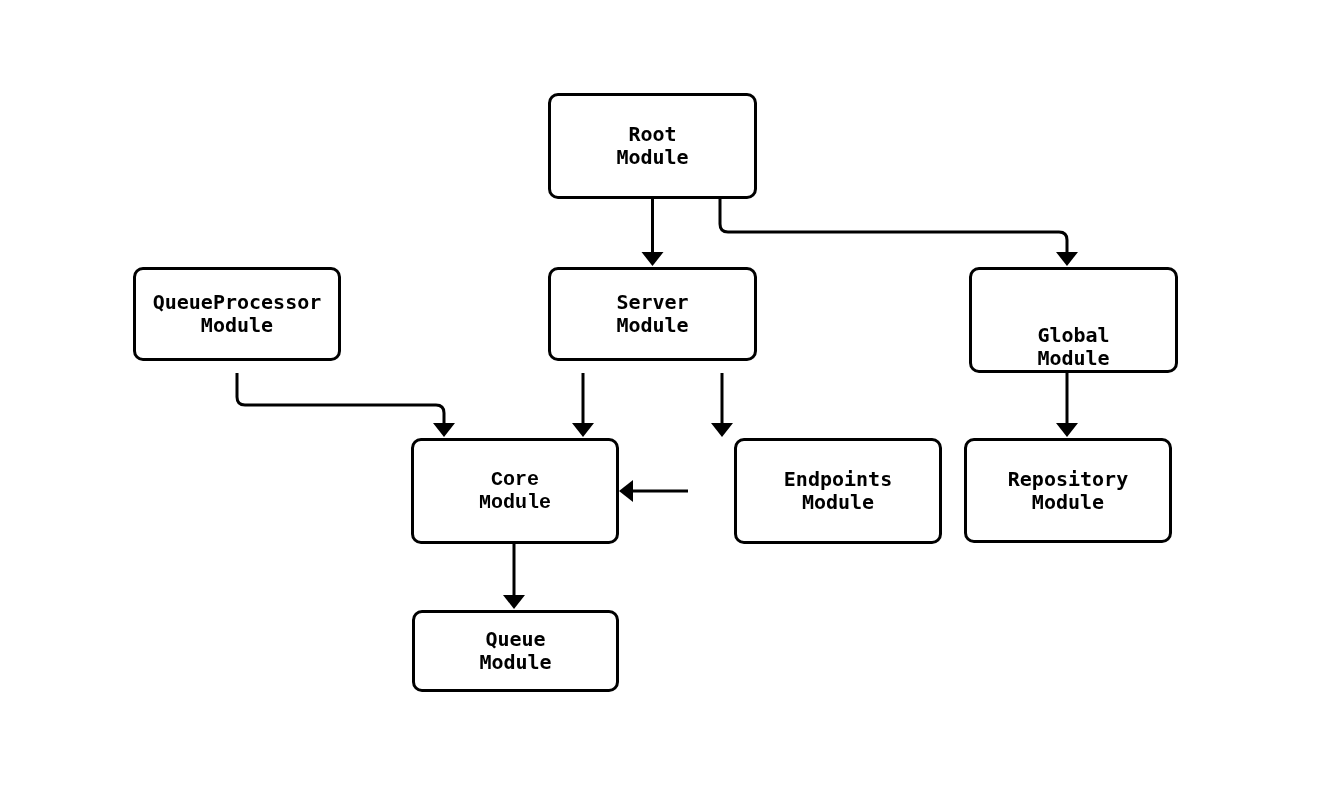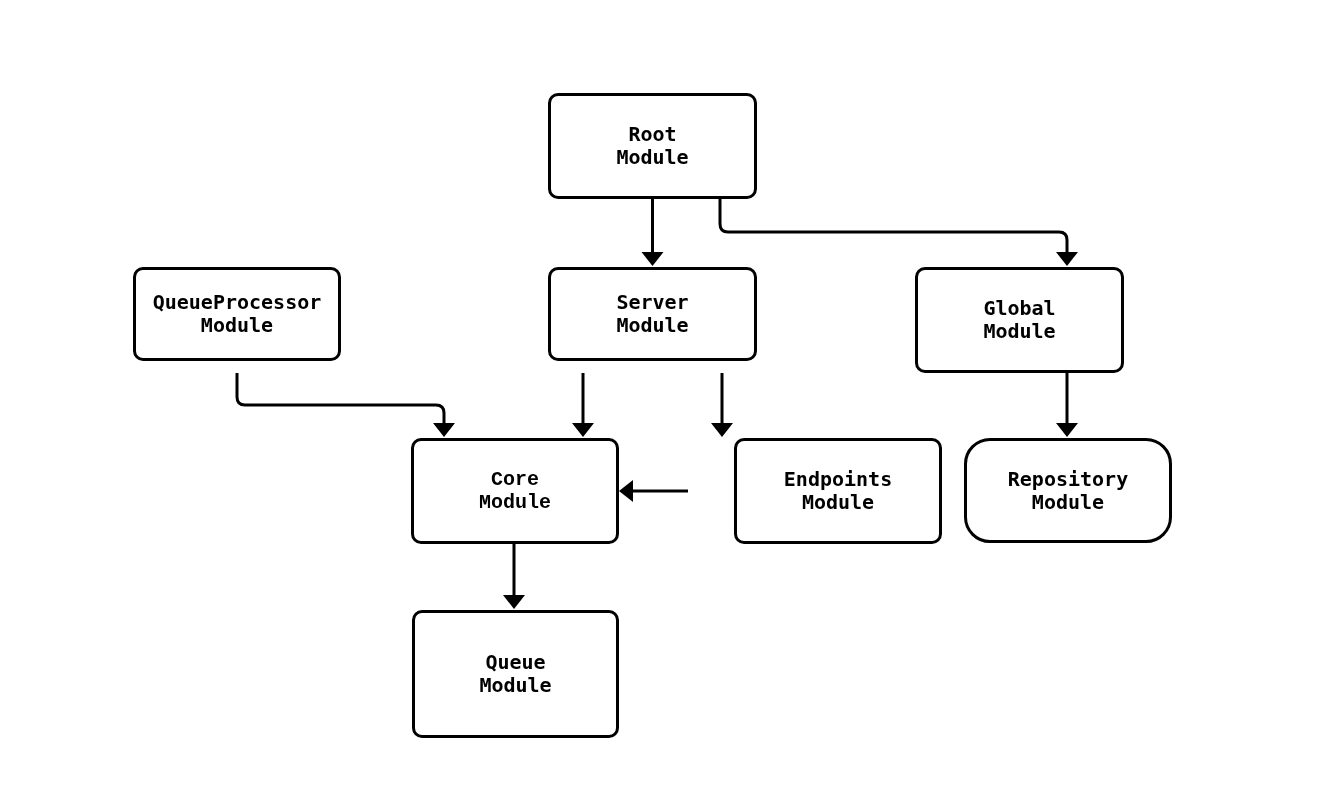--- a/index.html
+++ b/index.html
@@ -87,38 +87,38 @@
   <div class="node" style="left:133px; top:267px; width:208px; height:94px;">
     <div class="node-label">QueueProcessor
 Module</div>
   </div>
 
   <div class="node" style="left:548px; top:267px; width:209px; height:94px;">
     <div class="node-label">Server
 Module</div>
   </div>
 
-  <div class="node" style="left:915px; top:267px; width:209px; height:106px;">
+  <div class="node" style="left:969px; top:267px; width:209px; height:106px;align-items:flex-end;">
     <div class="node-label">Global
 Module</div>
   </div>
 
   <div class="node" style="left:411px; top:438px; width:208px; height:106px;font-family:Liberation Mono, monospace;">
     <div class="node-label">Core
 Module</div>
   </div>
 
   <div class="node" style="left:688px; top:438px; width:208px; height:106px;margin-left:46px;">
     <div class="node-label">Endpoints
 Module</div>
   </div>
 
-  <div class="node" style="left:964px; top:438px; width:208px; height:105px;border-radius:26px;">
+  <div class="node" style="left:964px; top:438px; width:208px; height:105px;">
     <div class="node-label">Repository
 Module</div>
   </div>
 
-  <div class="node" style="left:412px; top:610px; width:207px; height:128px;">
+  <div class="node" style="left:412px; top:610px; width:207px; height:82px;">
     <div class="node-label">Queue
 Module</div>
   </div>
 
 </div>
 
 </body></html>

